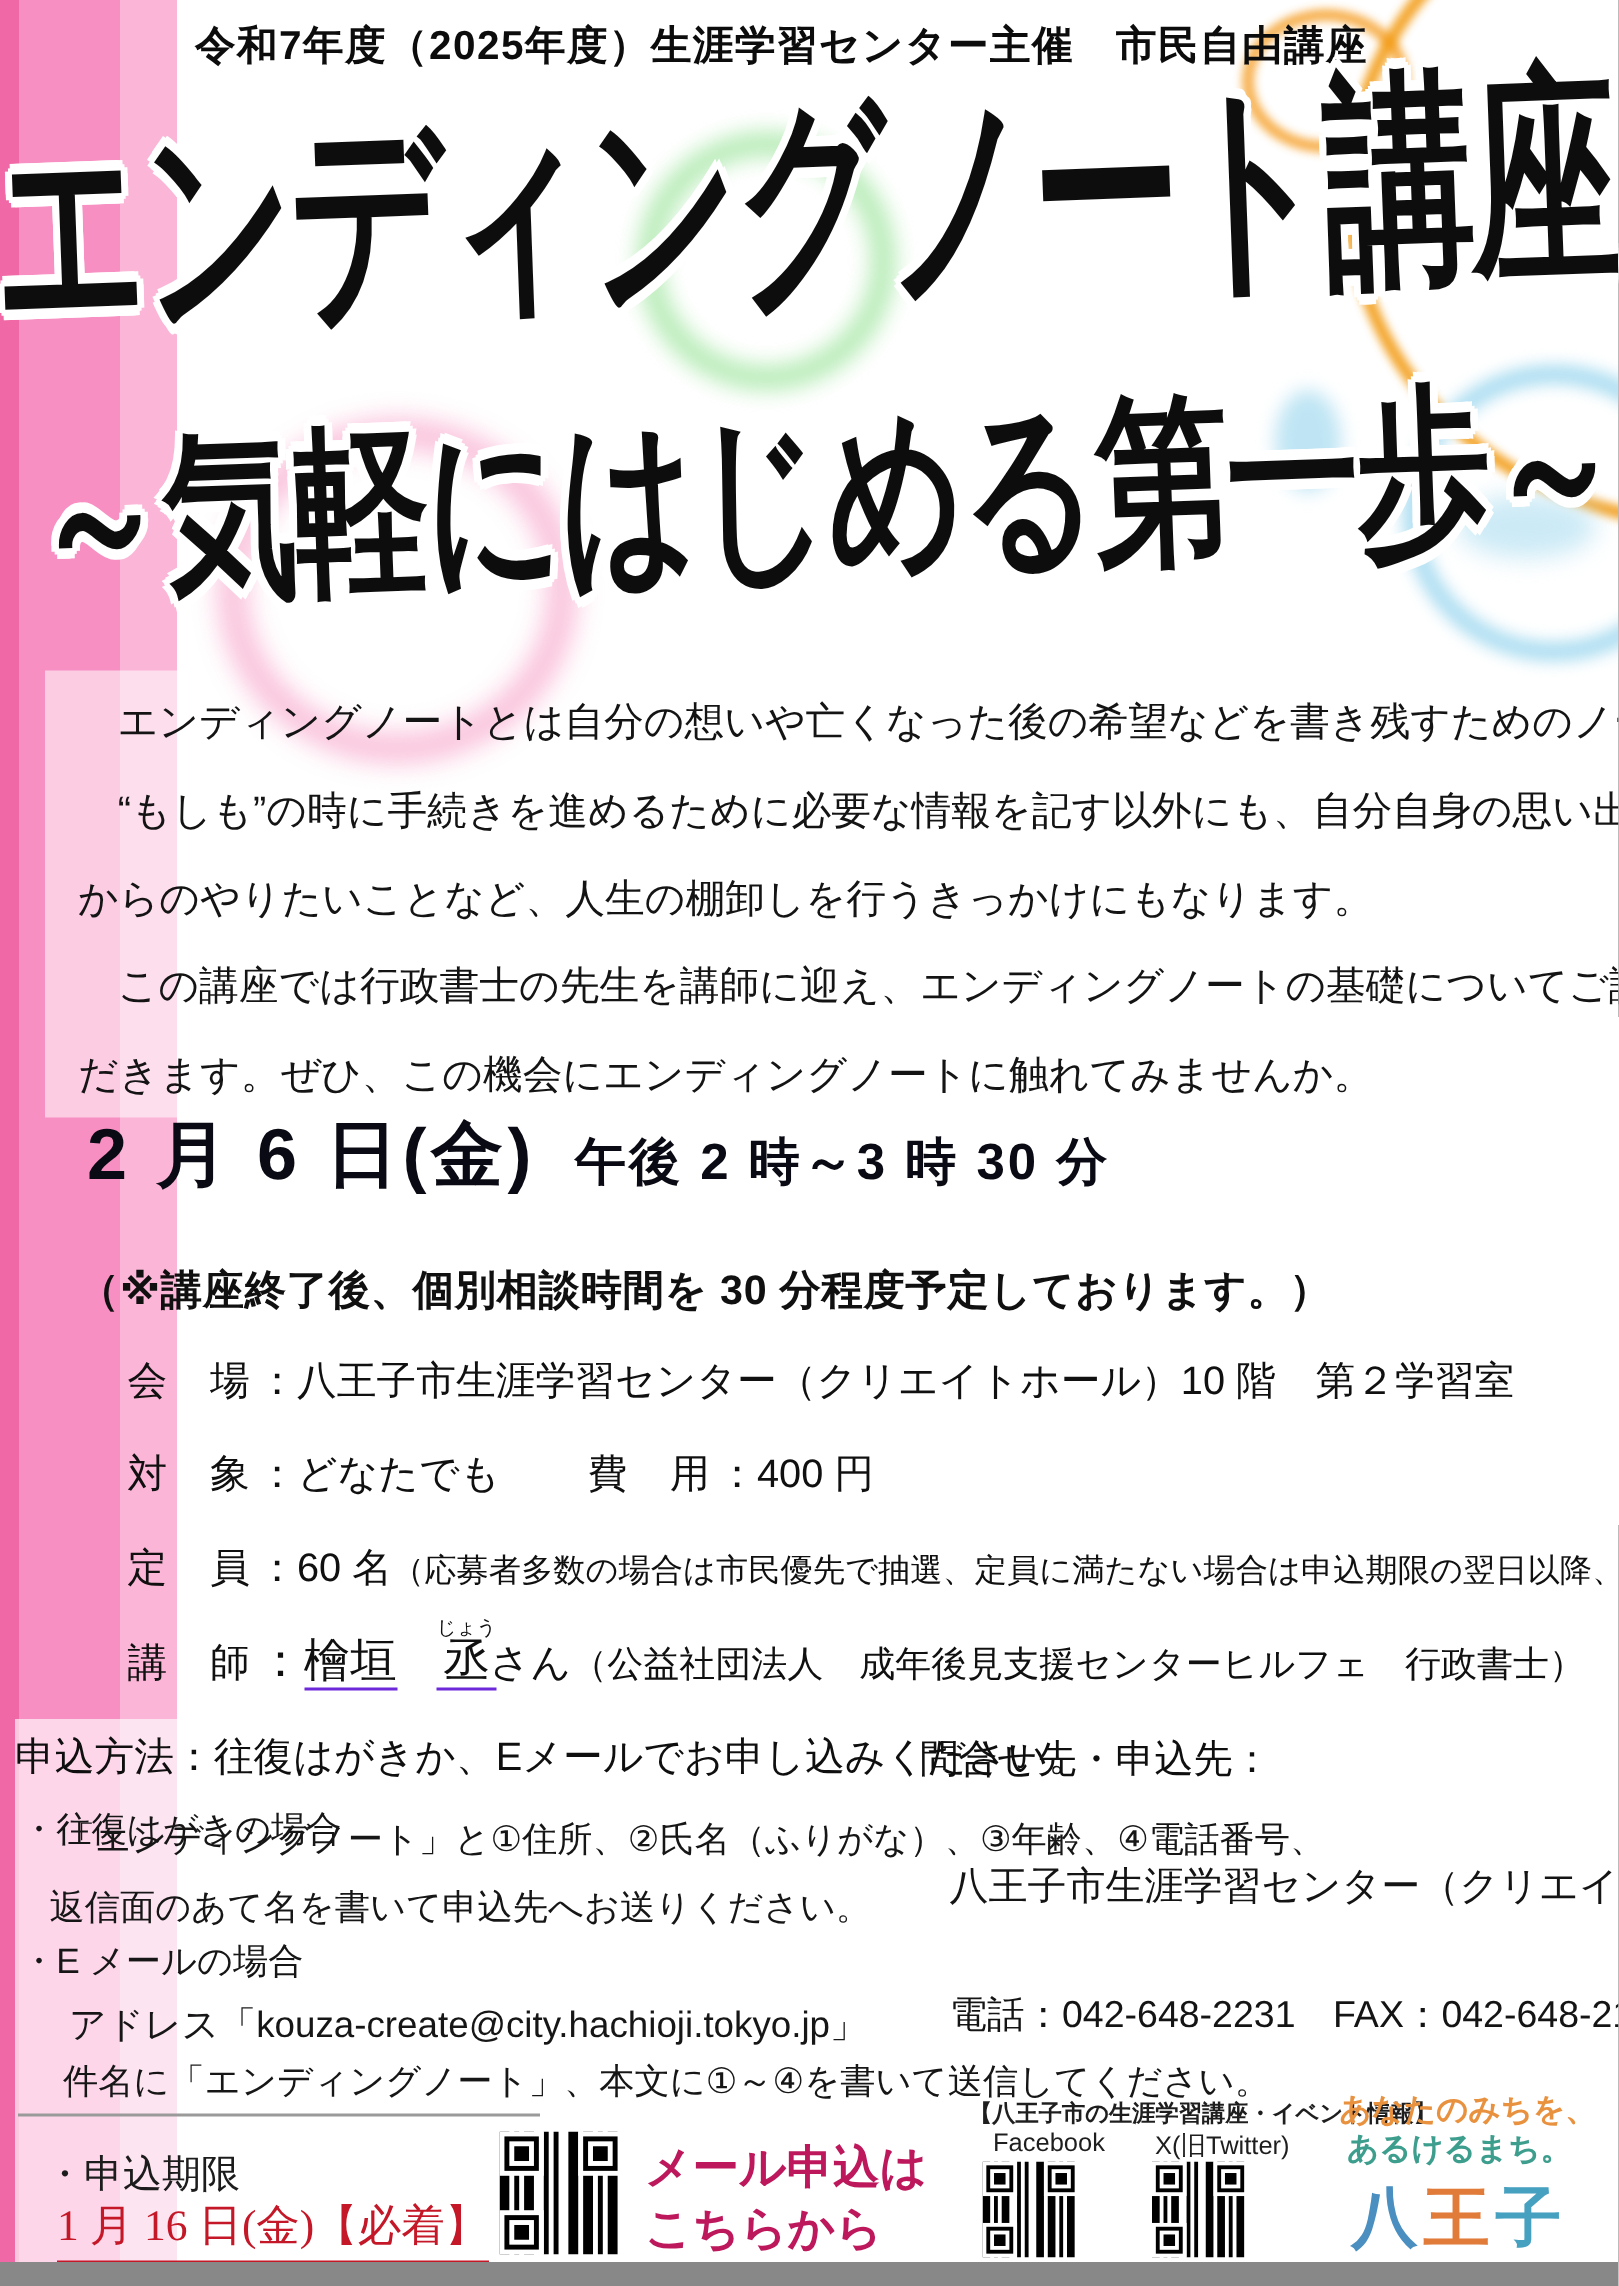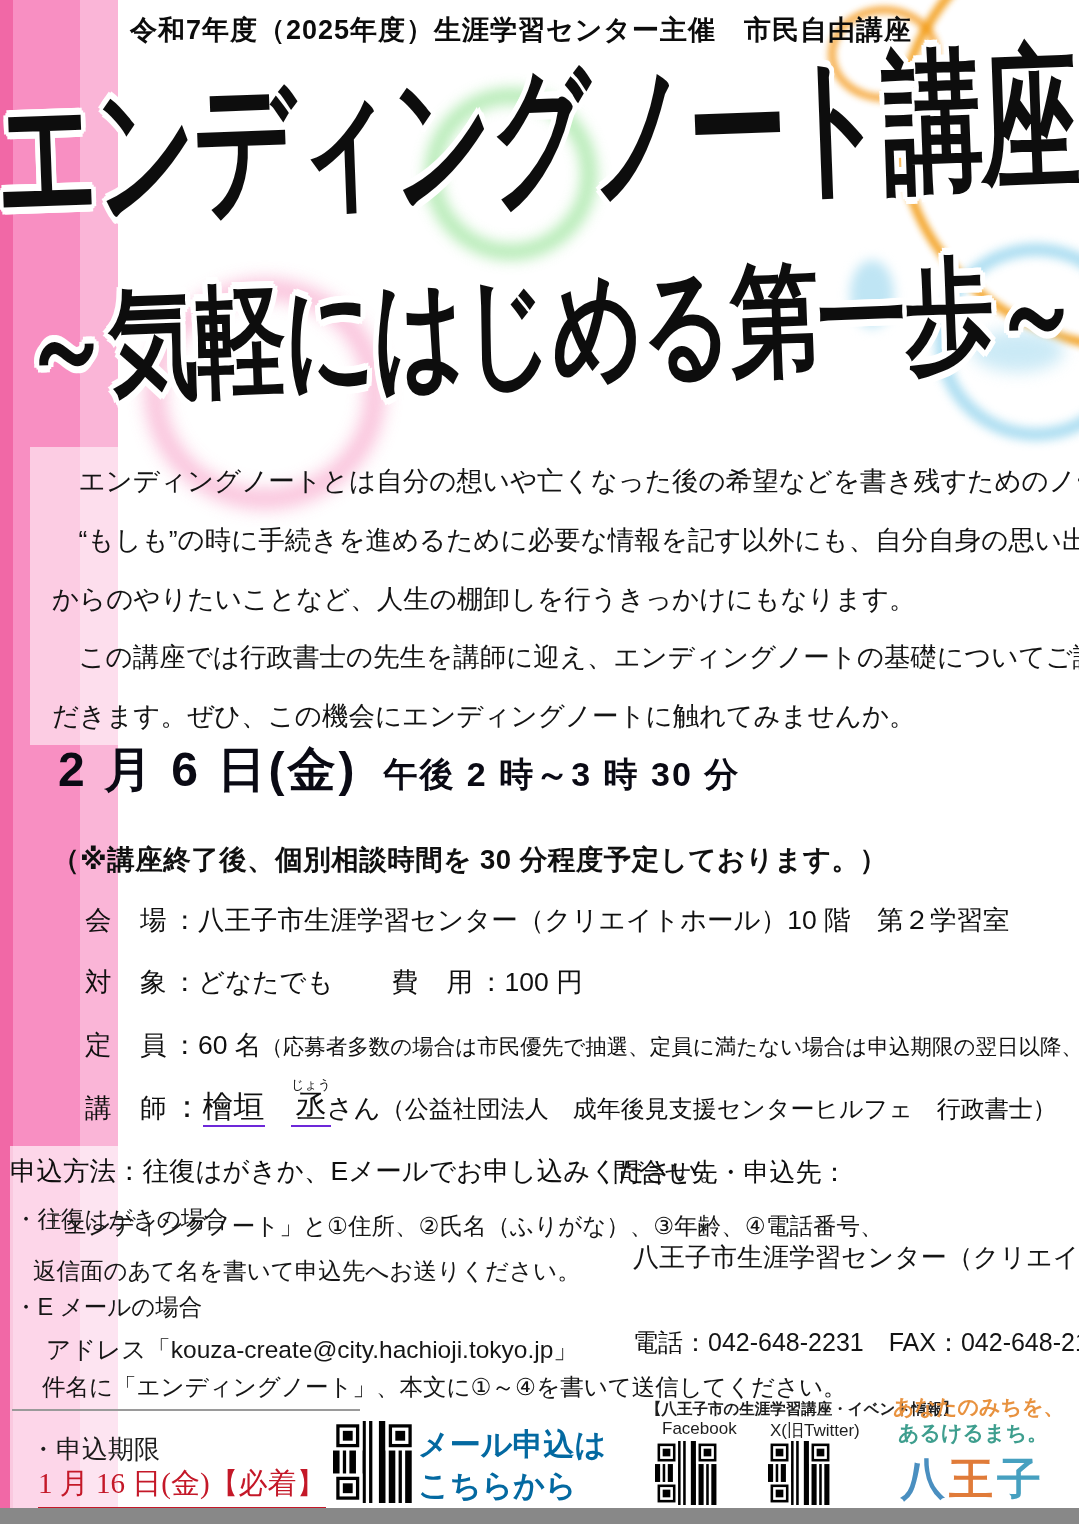--- a/index.html
+++ b/index.html
@@ -75,21 +75,21 @@
   .c4{left:633px;top:1326px;font-size:25px;}
   
   .divider{position:absolute;left:12px;top:1409px;width:348px;height:2px;background:#9a9a9a;}
   .deadline-lbl{position:absolute;left:30px;top:1432px;font-size:26px;color:#1c1c1c;white-space:nowrap;}
   .deadline-date{position:absolute;left:38px;top:1464px;font-size:29px;color:#c41828;
     font-family:"Liberation Serif","DejaVu Serif",serif;border-bottom:2px solid #c41828;padding-bottom:3px;white-space:nowrap;}
   .qr{position:absolute;background:#fff;}
   .qr.mail{left:333px;top:1421px;width:82px;height:82px;}
   .qr.fb{left:655px;top:1441px;width:64px;height:64px;}
   .qr.x{left:768px;top:1441px;width:64px;height:64px;}
-  .mail-cap{position:absolute;left:418px;top:1424px;font-size:31px;font-weight:600;color:#0369a1;line-height:41px;white-space:nowrap;}
+  .mail-cap{position:absolute;left:430px;top:1424px;font-size:31px;font-weight:600;color:#be185d;line-height:41px;white-space:nowrap;}
   .sns-h{position:absolute;left:646px;top:1399px;font-size:15.5px;font-weight:600;color:#1e1e1e;white-space:nowrap;}
   .sns-lbl{position:absolute;top:1419px;font-size:17px;color:#1e1e1e;white-space:nowrap;}
   .sns-lbl.fb{left:662px;}
   .sns-lbl.x{left:770px;}
   
   .logo{position:absolute;left:893px;top:1394px;width:160px;text-align:center;line-height:1.25;}
   .logo .l1{font-size:21px;font-weight:700;color:#e8923f;letter-spacing:0;white-space:nowrap;}
   .logo .l2{font-size:21px;font-weight:700;color:#3e9e8e;white-space:nowrap;}
   .logo .l3{font-size:44px;font-weight:800;letter-spacing:4px;margin-top:4px;white-space:nowrap;}
   .logo .k1{color:#4a8fc0;}
@@ -127,21 +127,21 @@
 
   <div class="date-row">
     <span class="date-big">2 月 6 日(金)</span><span class="time">午後 2 時～3 時 30 分</span>
   </div>
   <div class="sched-note">（※講座終了後、個別相談時間を 30 分程度予定しております。）</div>
 
   <div class="drow r1">
     <span class="lbl">会　場</span><span>：八王子市生涯学習センター（クリエイトホール）10 階　第２学習室</span>
   </div>
   <div class="drow r2">
-    <span class="lbl">対　象</span><span>：どなたでも</span><span class="lbl pair2">費　用</span><span>：100 円</span>
+    <span class="lbl">対　象</span><span>：どなたでも</span><span class="lbl pair2">費　用</span><span>：400 円</span>
   </div>
   <div class="drow r3">
     <span class="lbl">定　員</span><span>：60 名</span><span class="small">（応募者多数の場合は市民優先で抽選、定員に満たない場合は申込期限の翌日以降、先着順）</span>
   </div>
   <div class="drow r4">
     <span class="lbl">講　師</span><span class="nm">：</span><span class="nm nm-u">檜垣</span><span class="nm">　</span><ruby class="nm"><span class="nm-u">丞</span><rt>じょう</rt></ruby><span>さん</span><span class="org">（公益社団法人　成年後見支援センターヒルフェ　行政書士）</span>
   </div>
 
   <div class="apply-h">申込方法：往復はがきか、Eメールでお申し込みください。</div>
   <div class="aline a1">・往復はがきの場合</div>

